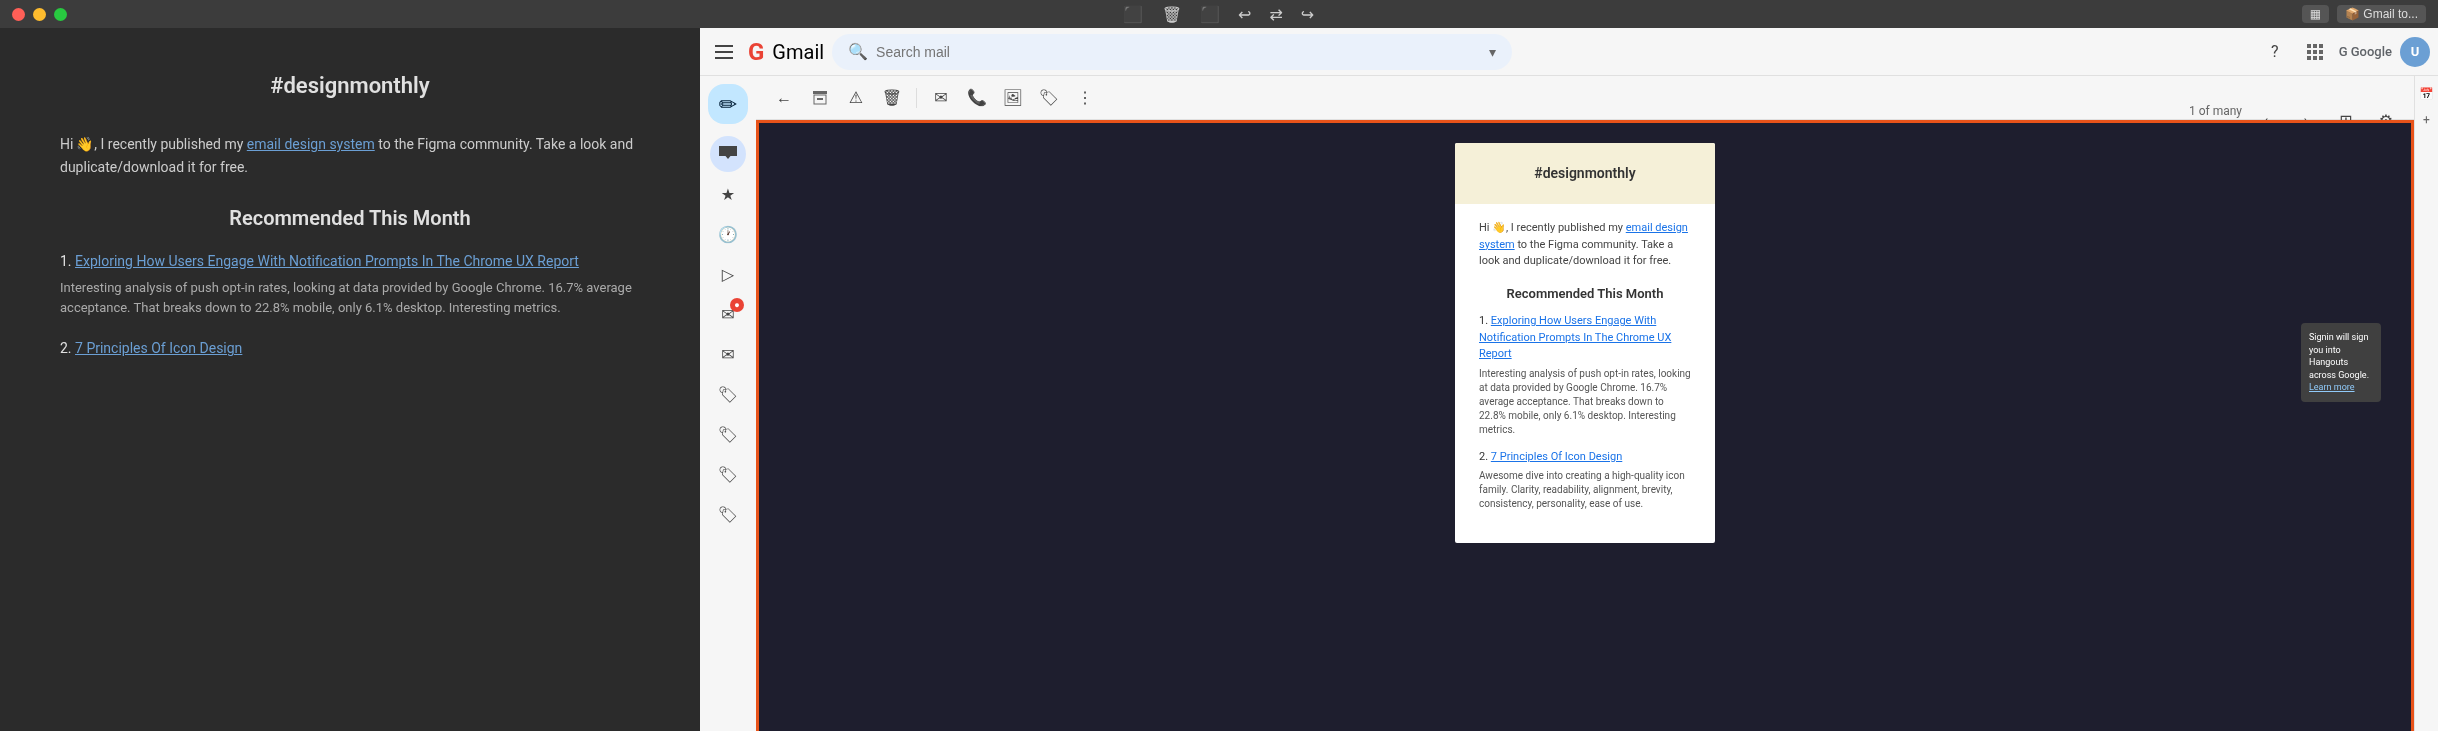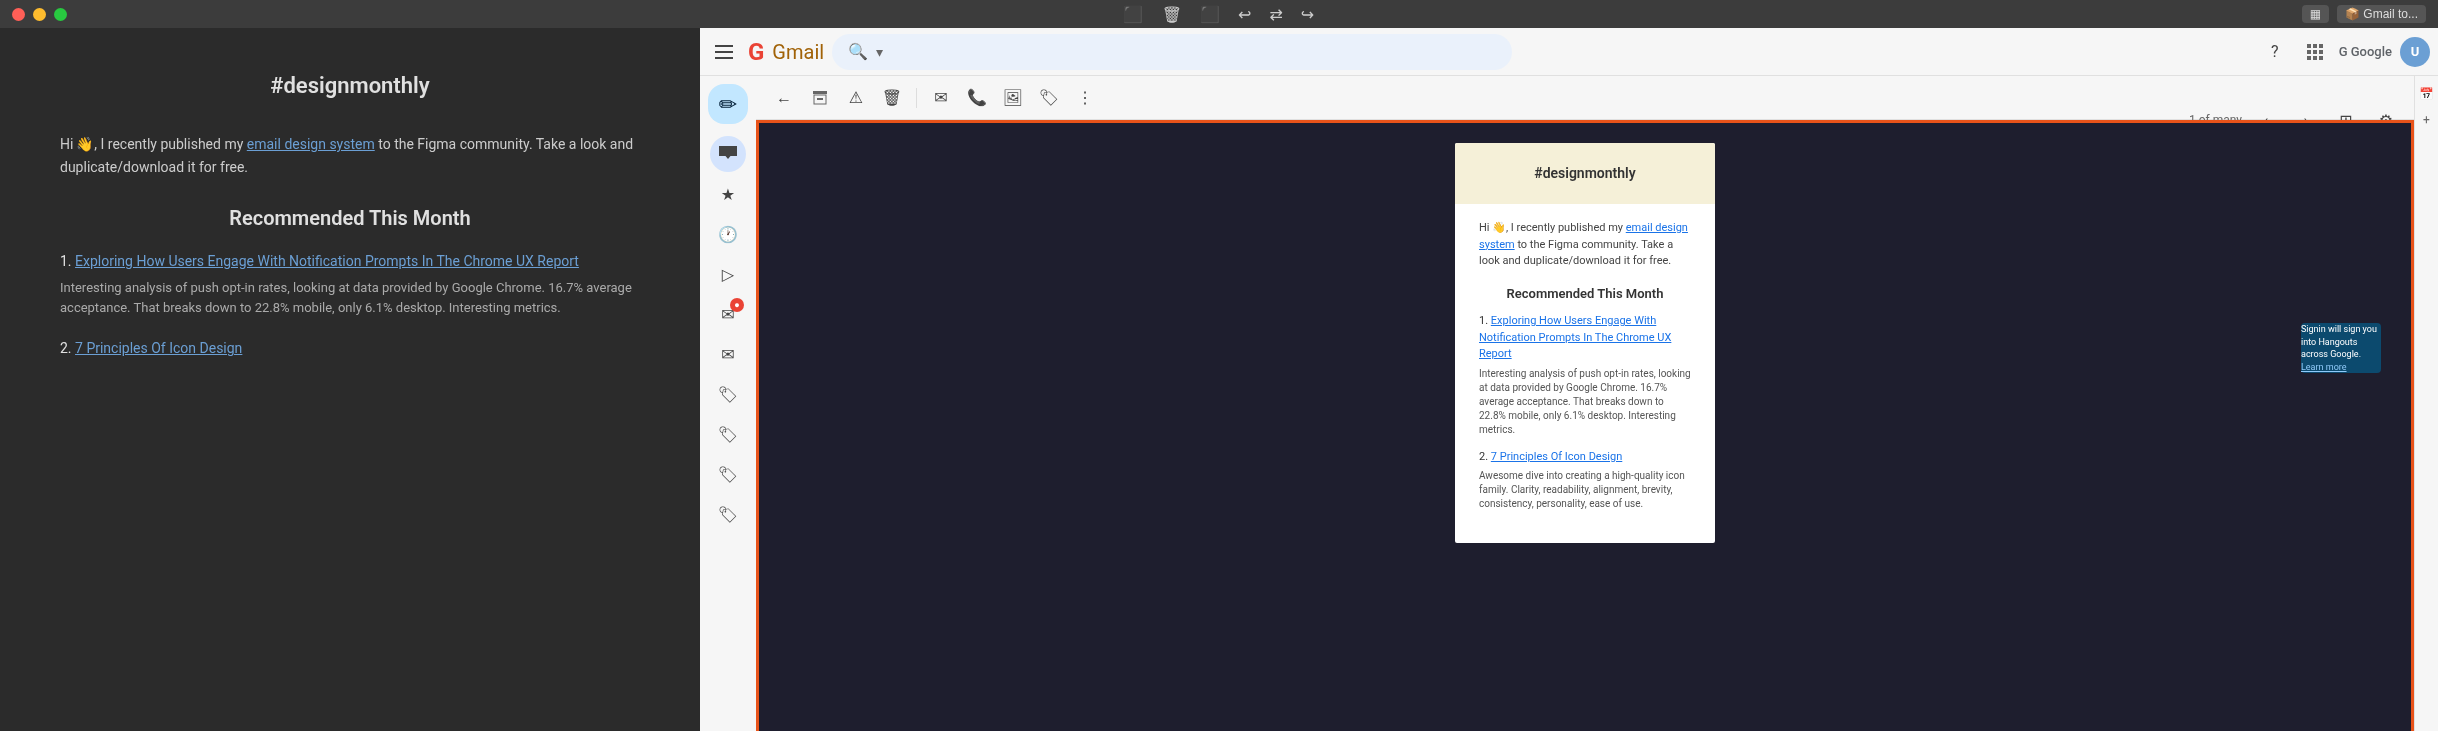--- a/index.html
+++ b/index.html
@@ -209,21 +209,21 @@
       padding: 0 12px;
       gap: 4px;
       border-bottom: 1px solid #e0e0e0;
     }
     .toolbar-icon-btn {
       width: 32px; height: 32px;
       display: flex; align-items: center; justify-content: center;
       border-radius: 4px; cursor: pointer; color: #444; font-size: 16px;
     }
     .toolbar-separator { width: 1px; height: 20px; background: #ddd; margin: 0 4px; }
-    .toolbar-right { margin-left: auto; display: flex; align-items: center; gap: 8px; margin-top: 45px; }
+    .toolbar-right { margin-left: auto; display: flex; align-items: flex-start; gap: 8px; margin-top: 45px; }
     .pagination-text { font-size: 12px; color: #666; }
 
     
     .rendered-email {
       background: #1a1a2e;
       width: 100%;
       height: 100%;
       display: flex;
       flex-direction: column;
       overflow: hidden;
@@ -294,24 +294,24 @@
       display: flex; align-items: center; justify-content: center;
       font-size: 12px; color: #666; cursor: pointer;
     }
 
     
     .sign-in-popup {
       position: absolute;
       right: 30px;
       top: 200px;
       width: 80px;
-      background: #0c4a6e;
+      background: #404040;
       color: white;
       font-size: 9px;
-      padding: 0;
+      padding: 8px;
       border-radius: 4px;
       line-height: 1.4;
       z-index: 10;
     }
     .sign-in-popup a {
       color: #90caf9; text-decoration: underline; cursor: pointer;
     }
 
     .email-viewer-wrapper {
       position: relative;
@@ -382,24 +382,25 @@
 
     <div class="gmail-header">
       <div class="gmail-hamburger">
         <svg width="18" height="14" viewBox="0 0 18 14">
           <rect y="0" width="18" height="2" fill="#444"></rect>
           <rect y="6" width="18" height="2" fill="#444"></rect>
           <rect y="12" width="18" height="2" fill="#444"></rect>
         </svg>
       </div>
       <span style="color:#EA4335;font-size:24px;font-weight:bold;">G</span>
-      <span style="color:#a16207;font-size:20px;">Gmail</span>
+      <span style="color:#000000;font-size:20px;">Gmail</span>
 
       <div class="gmail-search">
         <span class="gmail-search-icon">🔍</span>
+        <input class="gmail-search-input" type="text" placeholder="Search mail" style="">
         <span class="gmail-search-dropdown">▾</span>
       </div>
 
       <div class="gmail-header-right">
         <div class="gmail-icon-btn">?</div>
         <div class="gmail-icon-btn">
           <svg width="16" height="16" viewBox="0 0 16 16">
             <rect x="0" y="0" width="4" height="4" fill="#666"></rect>
             <rect x="6" y="0" width="4" height="4" fill="#666"></rect>
             <rect x="12" y="0" width="4" height="4" fill="#666"></rect>

